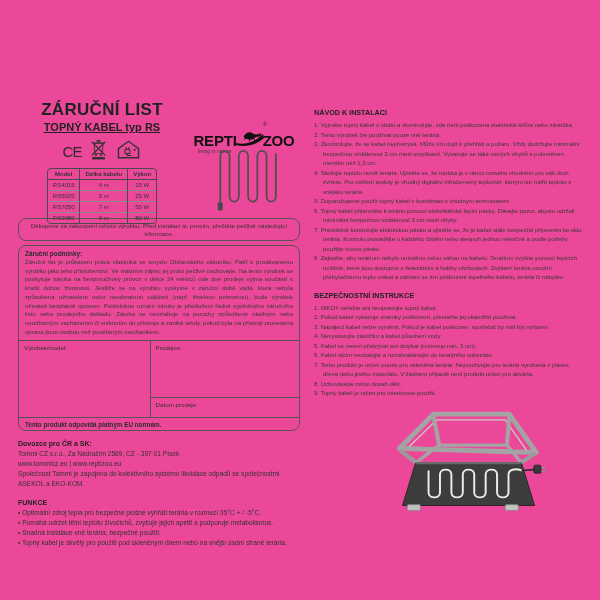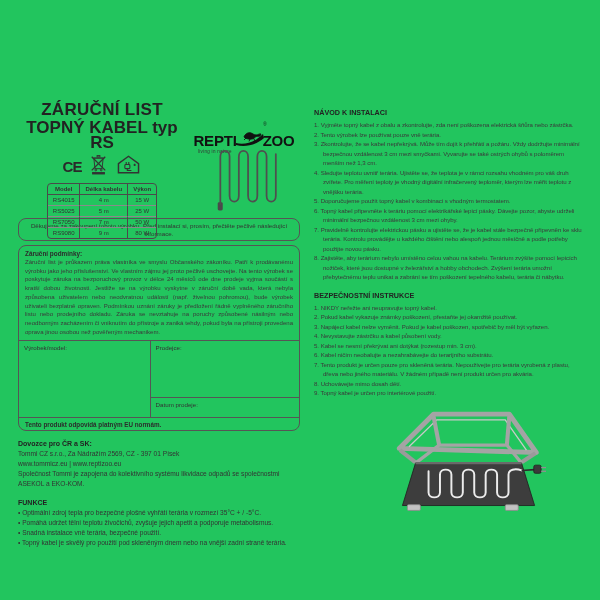--- a/index.html
+++ b/index.html
@@ -1,26 +1,26 @@
 <!DOCTYPE html>
 <html><head>
 <meta charset="utf-8">
 <style>
   * { box-sizing: border-box; }
   body { margin:0; background:#ffffff; font-family:"Liberation Sans", sans-serif; color:#2e2e2e; }
-  .page { position:relative; width:600px; height:600px; background:#22c55e; overflow:hidden; }
+  .page { position:relative; width:600px; height:600px; background:#ec4899; overflow:hidden; }
 
   
   .col-left { position:absolute; left:18px; top:100px; width:282px; }
   .head-block { position:relative; height:116px; }
   .head-titles { width:168px; text-align:center; }
   .page-title { font-size:17px; font-weight:800; letter-spacing:0.3px; color:#222; line-height:20px; }
-  .page-subtitle { font-size:17px; font-weight:800; color:#222; line-height:15px; }
+  .page-subtitle { font-size:11px; font-weight:800; color:#222; line-height:15px;text-decoration:underline; }
   .cert-icons { display:flex; justify-content:center; align-items:center; gap:9px; margin-top:4px; height:24px; }
-  .ce { font-size:15px; font-weight:700; letter-spacing:-1px; color:#2a2a2a; }
+  .ce { font-size:15px; font-weight:400; letter-spacing:-1px; color:#2a2a2a; }
 
   table.spec { border-collapse:separate; border-spacing:0; margin:5px auto 0 auto; font-size:6px; color:#333;
                border:1px solid #4a4a4a; border-radius:4px; overflow:hidden; }
   table.spec th, table.spec td { border-left:1px solid #4a4a4a; padding:1.5px 5px; text-align:center; line-height:7px; }
   table.spec th:first-child, table.spec td:first-child { border-left:none; }
   table.spec th { font-weight:800; border-bottom:1.6px solid #4a4a4a; }
   table.spec tr + tr td { border-top:1px solid #8a8a8a; }
 
   .logo { position:absolute; left:170px; top:4px; width:112px; text-align:center;margin-top:24px; }
   .logo-row { display:flex; align-items:flex-end; justify-content:center; }

